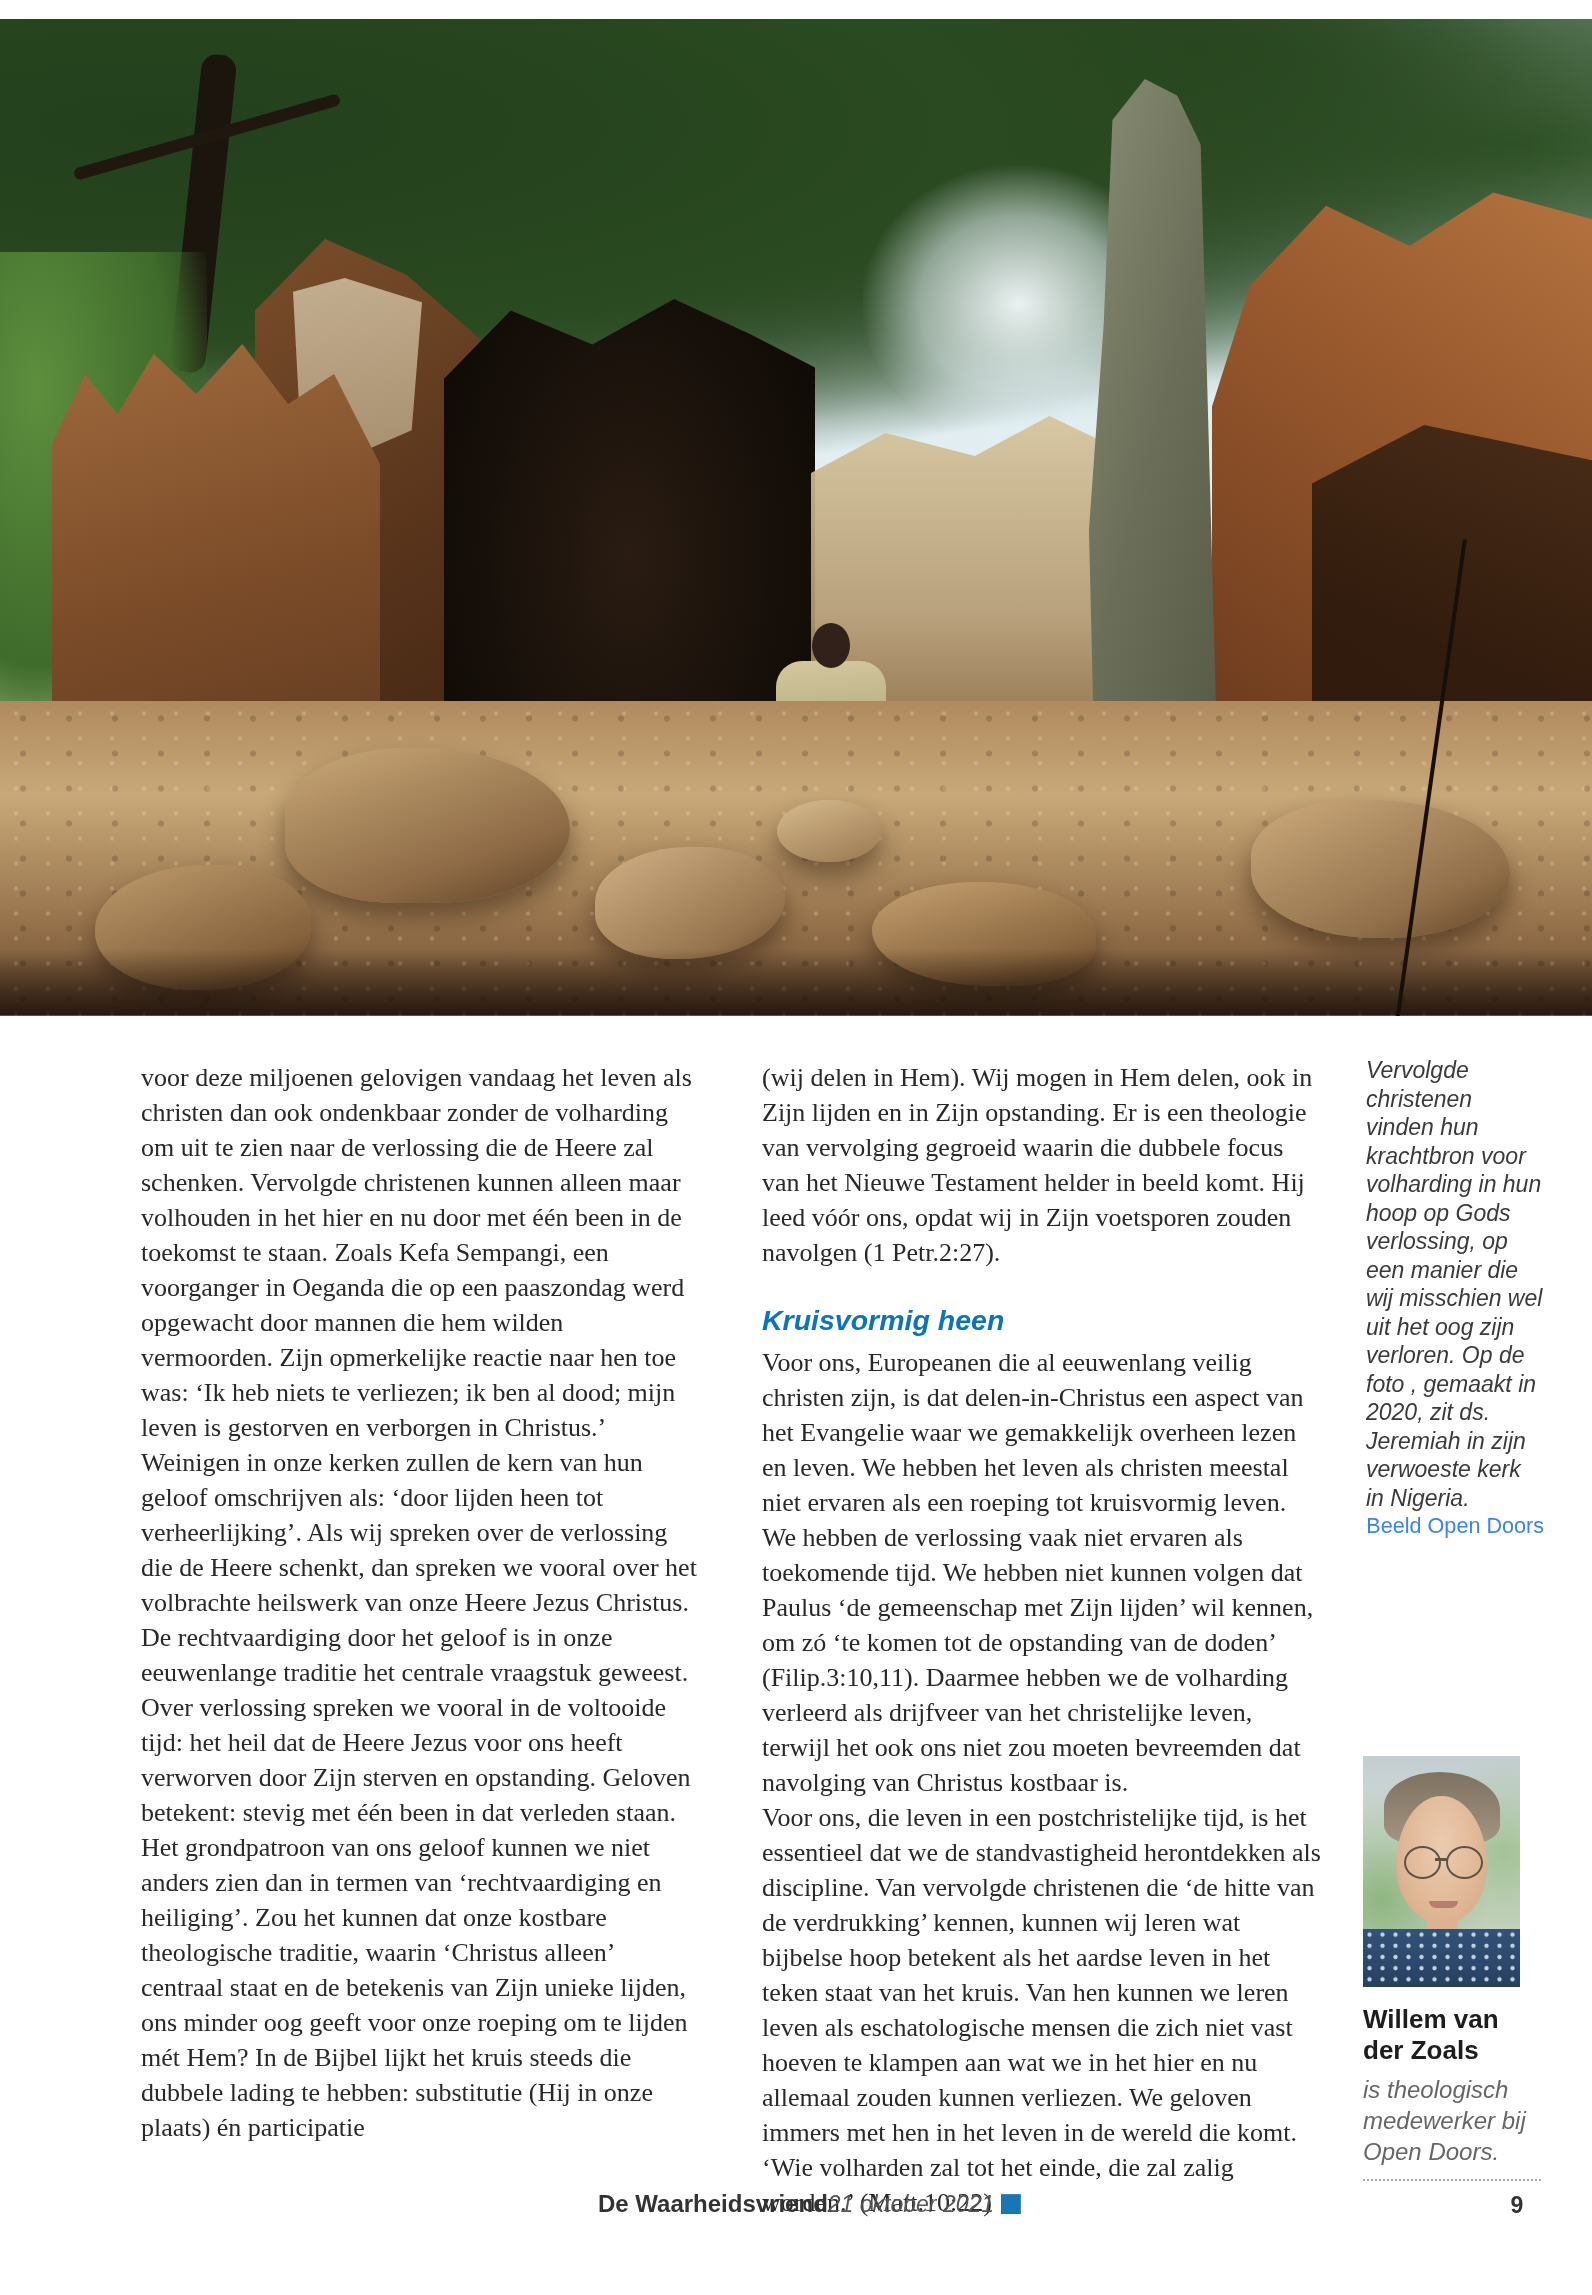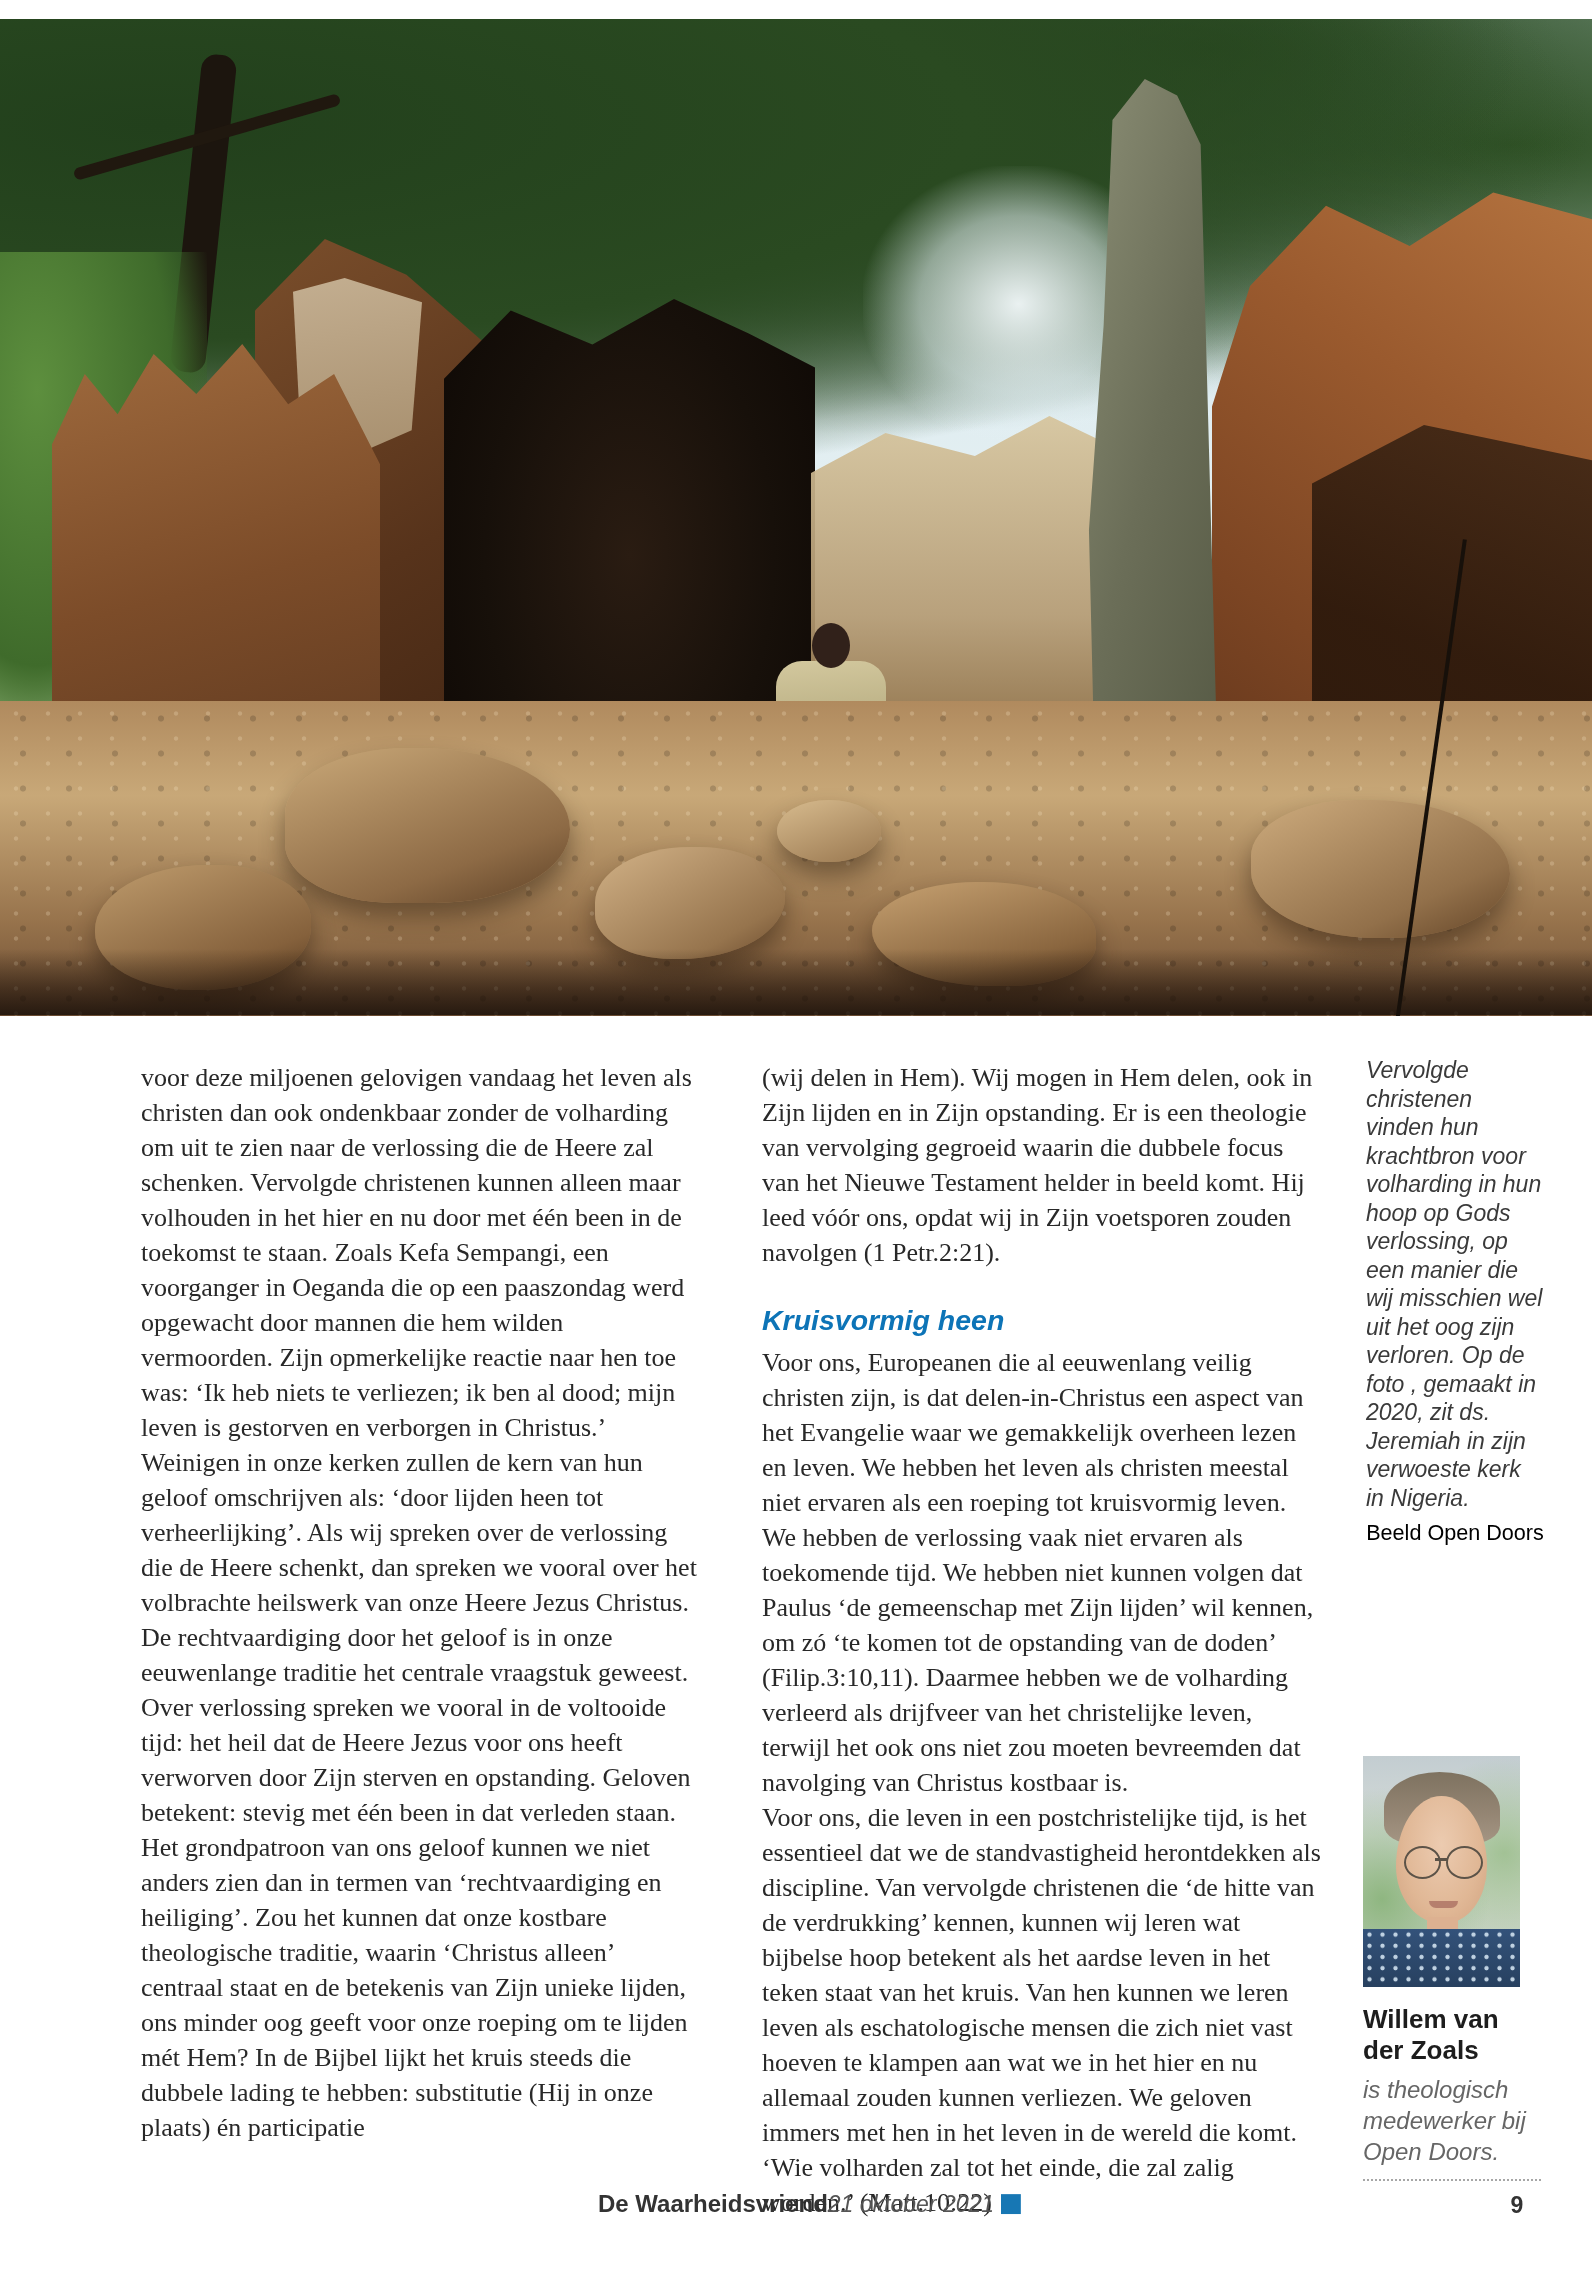--- a/index.html
+++ b/index.html
@@ -89,21 +89,21 @@
   .subhead{
     font-family:"Liberation Sans", sans-serif;font-weight:bold;font-style:italic;
     color:#0d74b7;font-size:28.5px;line-height:35px;margin:33px 0 7px 0;}
   .end-mark{color:#1777b4;font-size:26px;font-family:"DejaVu Sans", sans-serif;font-style:normal;margin-left:7px;}
 
   
   .caption{
     position:absolute;left:1366px;top:1056px;width:178px;
     font-family:"Liberation Sans", sans-serif;font-style:italic;
     font-size:23px;line-height:28.5px;color:#3a3a3a;}
-  .credit{margin-top:7px;text-align:center;font-style:normal;font-size:21.6px;color:#000000;}
+  .credit{text-align:right;font-style:normal;font-size:21.6px;color:#3b82f6;}
 
   .author{position:absolute;left:1363px;top:1756px;width:178px;font-family:"Liberation Sans", sans-serif;}
   .author-photo{position:relative;width:157px;height:231px;overflow:hidden;
     background:
       radial-gradient(ellipse at 12% 62%, rgba(127,174,110,.8) 0%, rgba(127,174,110,0) 55%),
       radial-gradient(ellipse at 90% 42%, rgba(141,183,122,.7) 0%, rgba(141,183,122,0) 50%),
       linear-gradient(180deg,#c3cdd1 0%,#d6dcd8 35%,#cfd8cc 60%,#c2cfc0 100%);}
   .author-photo *{position:absolute;}
   .ap-hair{left:21px;top:15.5px;width:116px;height:72px;border-radius:55% 60% 30% 30%;
     background:linear-gradient(180deg,#7e7260 0%,#958674 60%,#a59684 100%);}
@@ -166,21 +166,21 @@
   <div class="ph-shadowband"></div>
   <div class="ph-cable"></div>
 </div>
 
 <div class="col col-1">
   <p>voor deze miljoenen gelovigen vandaag het leven als christen dan ook ondenkbaar zonder de volharding om uit te zien naar de verlossing die de Heere zal schenken. Vervolgde christenen kunnen alleen maar volhouden in het hier en nu door met één been in de toekomst te staan. Zoals Kefa Sempangi, een voorganger in Oeganda die op een paaszondag werd opgewacht door mannen die hem wilden vermoorden. Zijn opmerkelijke reactie naar hen toe was: ‘Ik heb niets te verliezen; ik ben al dood; mijn leven is gestorven en verborgen in Christus.’</p>
   <p>Weinigen in onze kerken zullen de kern van hun geloof omschrijven als: ‘door lijden heen tot verheerlijking’. Als wij spreken over de verlossing die de Heere schenkt, dan spreken we vooral over het volbrachte heilswerk van onze Heere Jezus Christus. De rechtvaardiging door het geloof is in onze eeuwenlange traditie het centrale vraagstuk geweest. Over verlossing spreken we vooral in de voltooide tijd: het heil dat de Heere Jezus voor ons heeft verworven door Zijn sterven en opstanding. Geloven betekent: stevig met één been in dat verleden staan. Het grondpatroon van ons geloof kunnen we niet anders zien dan in termen van ‘rechtvaardiging en heiliging’. Zou het kunnen dat onze kostbare theologische traditie, waarin ‘Christus alleen’ centraal staat en de betekenis van Zijn unieke lijden, ons minder oog geeft voor onze roeping om te lijden mét Hem? In de Bijbel lijkt het kruis steeds die dubbele lading te hebben: substitutie (Hij in onze plaats) én participatie</p>
 </div>
 
 <div class="col col-2">
-  <p>(wij delen in Hem). Wij mogen in Hem delen, ook in Zijn lijden en in Zijn opstanding. Er is een theologie van vervolging gegroeid waarin die dubbele focus van het Nieuwe Testament helder in beeld komt. Hij leed vóór ons, opdat wij in Zijn voetsporen zouden navolgen (1 Petr.2:21).</p>
+  <p>(wij delen in Hem). Wij mogen in Hem delen, ook in Zijn lijden en in Zijn opstanding. Er is een theologie van vervolging gegroeid waarin die dubbele focus van het Nieuwe Testament helder in beeld komt. Hij leed vóór ons, opdat wij in Zijn voetsporen zouden navolgen (1 Petr.2:27).</p>
   <div class="subhead">Kruisvormig heen</div>
   <p>Voor ons, Europeanen die al eeuwenlang veilig christen zijn, is dat delen-in-Christus een aspect van het Evangelie waar we gemakkelijk overheen lezen en leven. We hebben het leven als christen meestal niet ervaren als een roeping tot kruisvormig leven. We hebben de verlossing vaak niet ervaren als toekomende tijd. We hebben niet kunnen volgen dat Paulus ‘de gemeenschap met Zijn lijden’ wil kennen, om zó ‘te komen tot de opstanding van de doden’ (Filip.3:10,11). Daarmee hebben we de volharding verleerd als drijfveer van het christelijke leven, terwijl het ook ons niet zou moeten bevreemden dat navolging van Christus kostbaar is.</p>
   <p><span>Voor ons, die leven in een postchristelijke tijd, is het essentieel dat we de standvastigheid herontdekken als discipline. Van vervolgde christenen die ‘de hitte van de verdrukking’ kennen, kunnen wij leren wat bijbelse hoop betekent als het aardse leven in het teken staat van het kruis. Van hen kunnen we leren leven als eschatologische mensen die zich niet vast hoeven te klampen aan wat we in het hier en nu allemaal zouden kunnen verliezen. We geloven immers met hen in het leven in de wereld die komt. ‘Wie volharden zal tot het einde, die zal zalig worden.’ (Matt.10:22)</span><span class="end-mark">■</span></p>
 </div>
 
 <div class="caption">
   <span>Vervolgde christenen vinden hun krachtbron voor volharding in hun hoop op Gods verlossing, op een manier die wij misschien wel uit het oog zijn verloren. Op de foto , gemaakt in 2020, zit ds. Jeremiah in zijn verwoeste kerk in Nigeria.</span>
   <div class="credit">Beeld Open Doors</div>
 </div>
 

